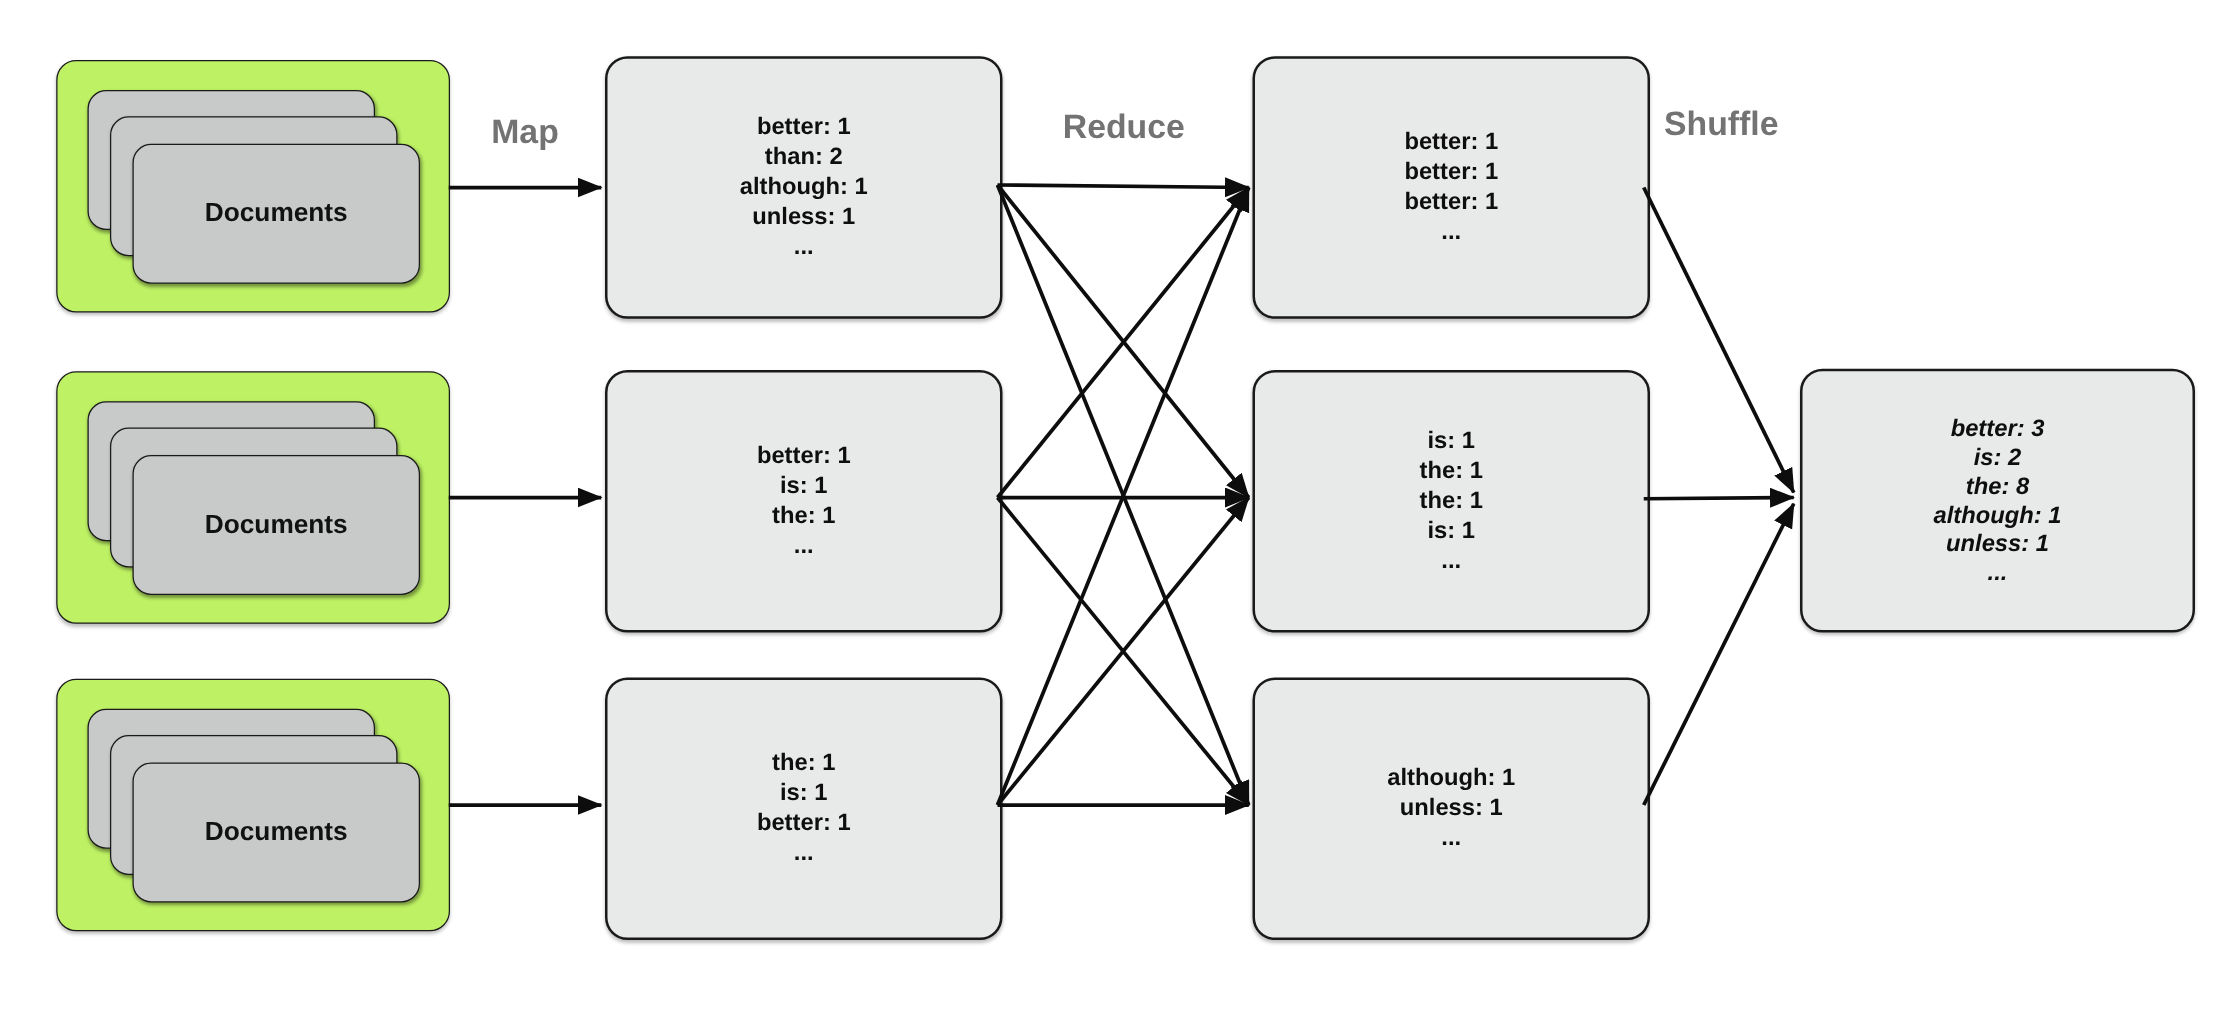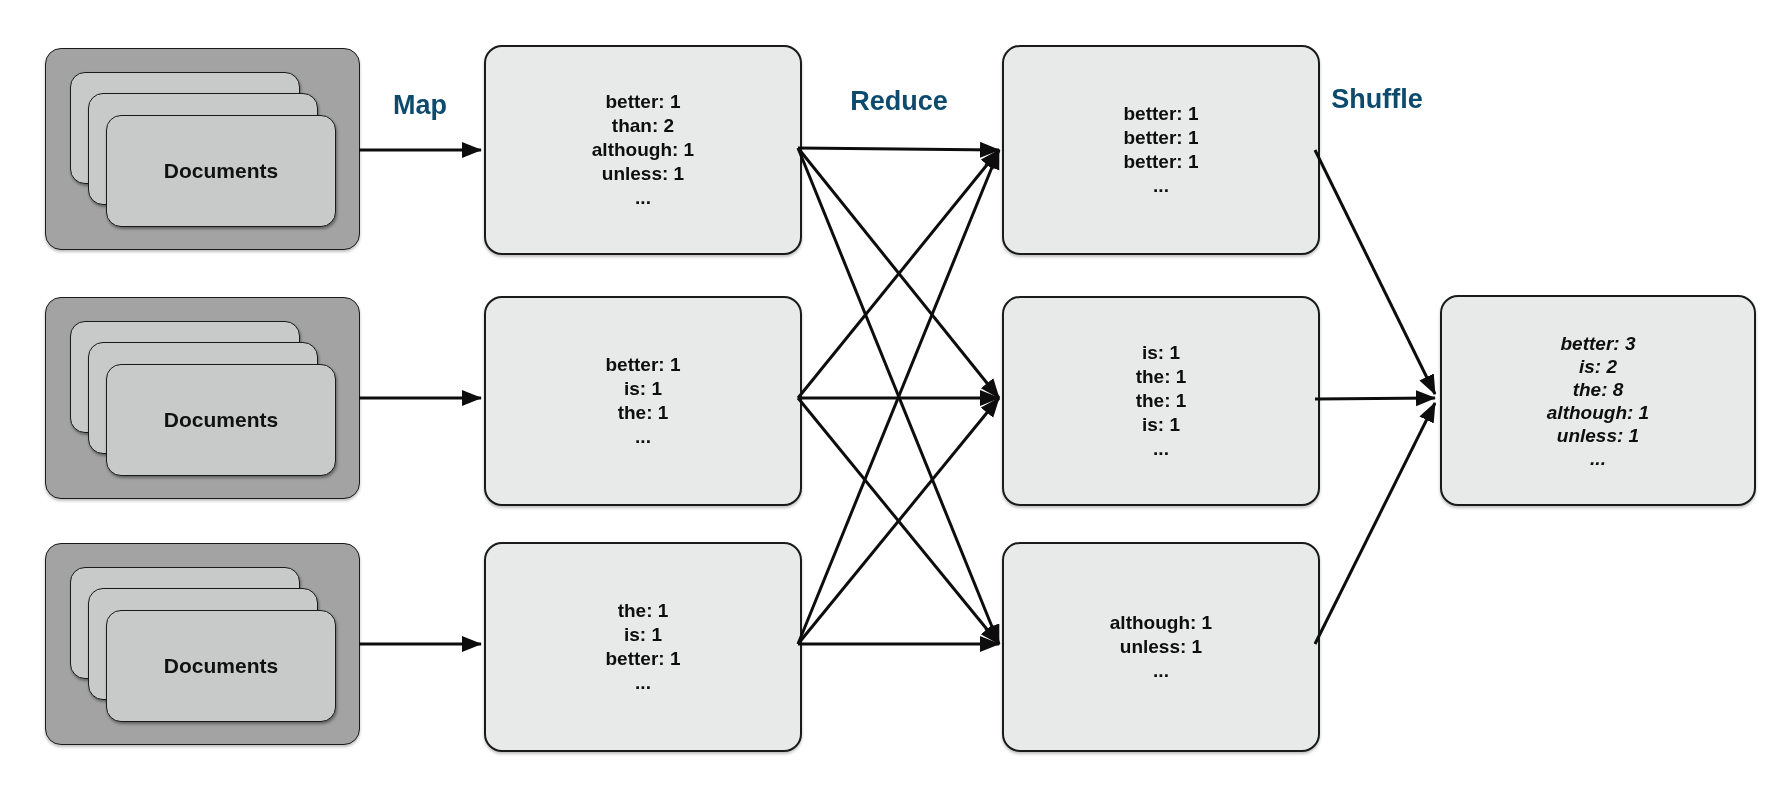--- a/index.html
+++ b/index.html
@@ -14,21 +14,21 @@
     height: 811px;
     background: #ffffff;
     overflow: hidden;
   }
   
   .stack {
     position: absolute;
     left: 45px;
     width: 313px;
     height: 200px;
-    background: #a3a3a3;
+    background: #bef264;
     border: 1.5px solid #1a1a1a;
     border-radius: 16px;
     box-shadow: 0 2px 3px rgba(0,0,0,0.25);
   }
   .card {
     position: absolute;
     width: 228px;
     height: 110px;
     background: #c8caca;
     border: 1.5px solid #1a1a1a;
@@ -66,21 +66,21 @@
   .box-reduce { left: 1440px; top: 295px; width: 312px; height: 207px; line-height: 23px; font-style: italic; }
   .row1 { top: 45px; }
   .row2 { top: 296px; }
   .row3 { top: 542px; }
   
   .phase-label {
     position: absolute;
     transform: translateX(-50%);
     font-weight: 700;
     font-size: 27px;
-    color: #0c4a6e;
+    color: #737373;
     white-space: nowrap;
   }
   
   svg.arrows {
     position: absolute;
     left: 0; top: 0;
     pointer-events: none;
   }
   svg.arrows line {
     stroke: #0d0d0d;

